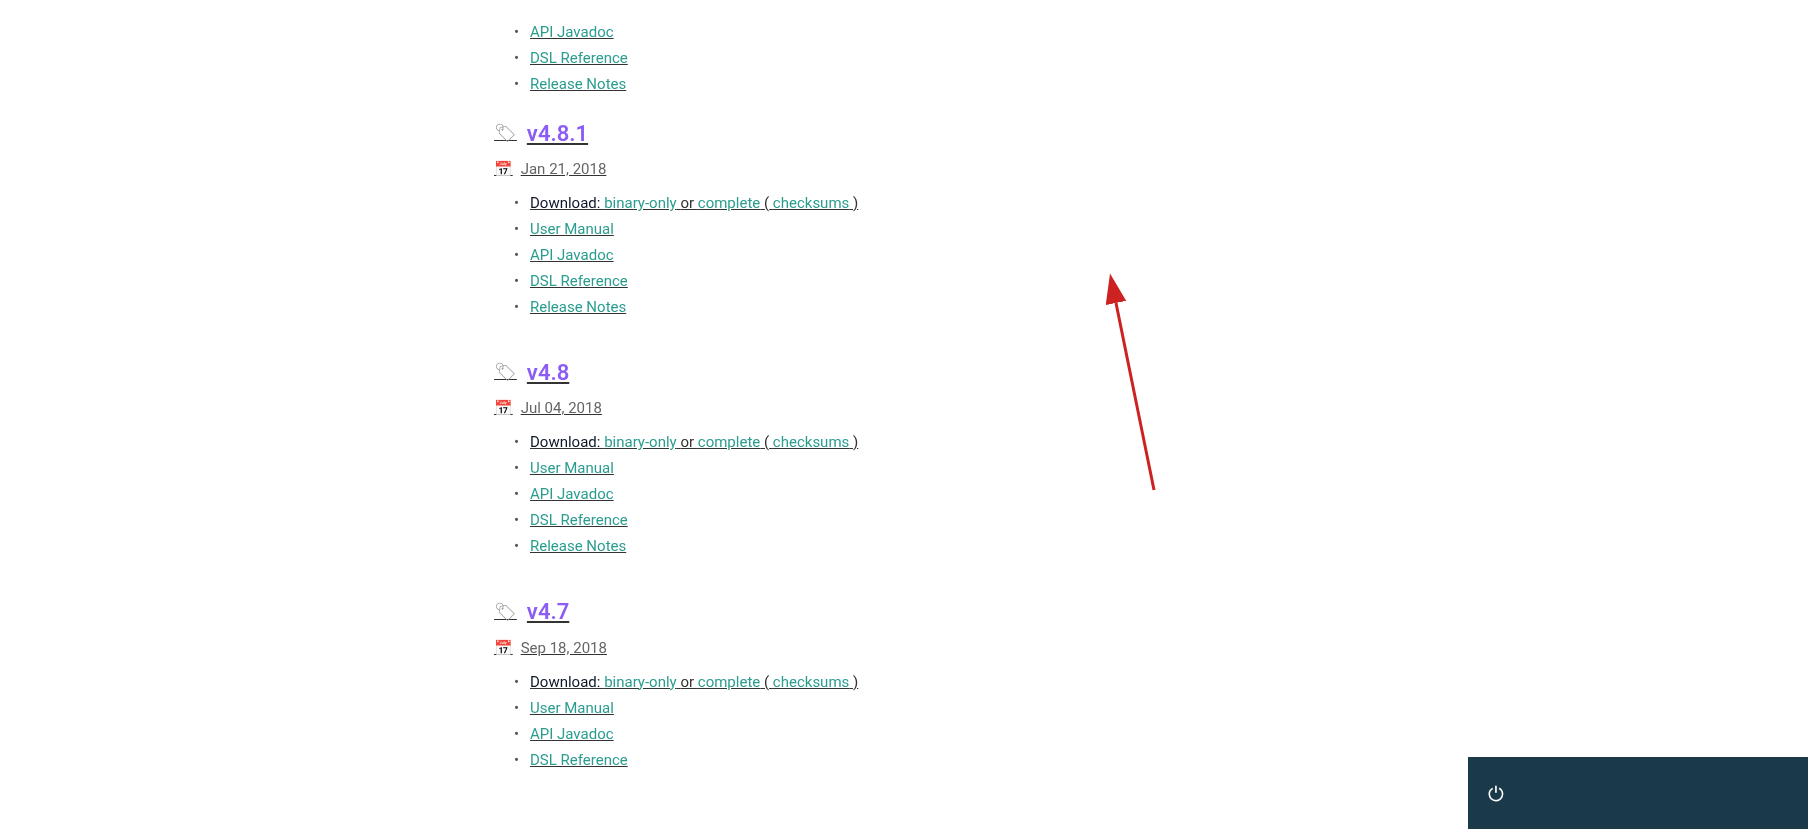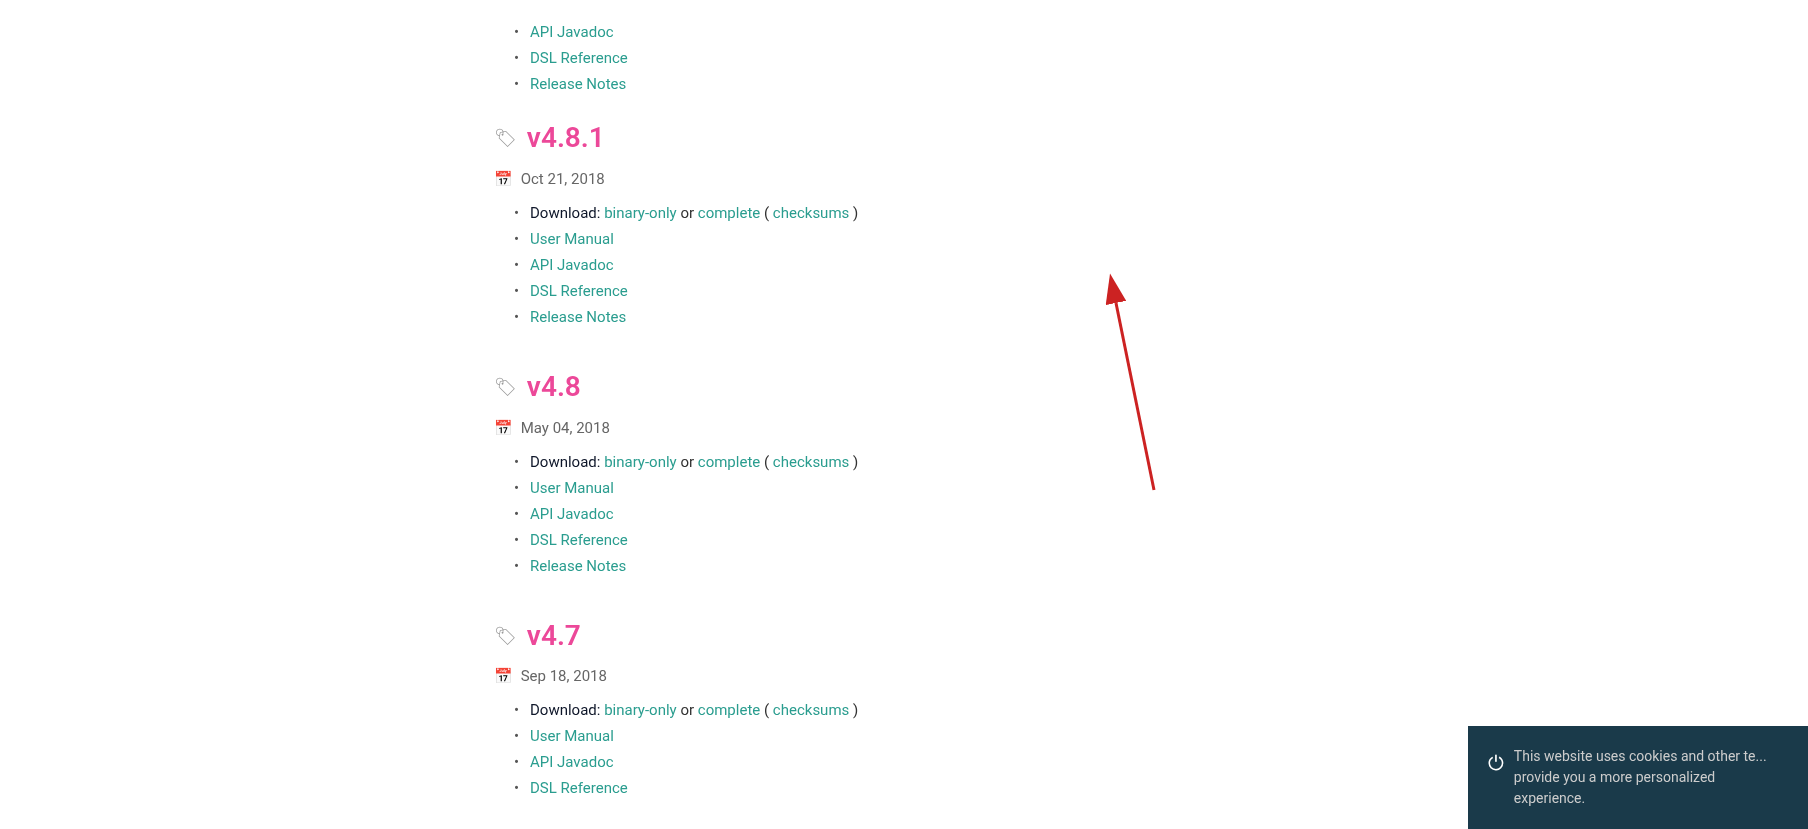--- a/index.html
+++ b/index.html
@@ -11,35 +11,36 @@
       line-height: 1.6;
     }
     .page-container {
       max-width: 900px;
       margin: 0 auto;
       padding: 20px 40px 40px 40px;
       position: relative;
     }
     .version-section {
       margin-bottom: 36px;
+      text-decoration: underline;
     }
     .version-header {
       display: flex;
       align-items: center;
       gap: 10px;
       margin-bottom: 6px;
     }
     .tag-icon {
       color: #999;
       font-size: 18px;
     }
     .version-title {
-      font-size: 28px;
+      font-size: 22px;
       font-weight: 600;
-      color: #ec4899;
+      color: #8b5cf6;
     }
     .date-row {
       display: flex;
       align-items: center;
       gap: 8px;
       margin-bottom: 10px;
       color: #666;
       font-size: 15px;
     }
     .cal-icon {
@@ -126,21 +127,21 @@
     </ul>
   </div>
 
   <div class="version-section">
     <div class="version-header">
       <span class="tag-icon">🏷</span>
       <span class="version-title">v4.8.1</span>
     </div>
     <div class="date-row">
       <span class="cal-icon">📅</span>
-      <span>Oct 21, 2018</span>
+      <span>Jan 21, 2018</span>
     </div>
     <ul class="links-list">
       <li>
         <span class="download-text">Download: </span>
         <a href="#">binary-only</a>
         <span> or </span>
         <a href="#">complete</a>
         <span> (</span>
         <a href="#">checksums</a>
         <span>)</span>
@@ -160,21 +161,21 @@
     </ul>
   </div>
 
   <div class="version-section">
     <div class="version-header">
       <span class="tag-icon">🏷</span>
       <span class="version-title">v4.8</span>
     </div>
     <div class="date-row">
       <span class="cal-icon">📅</span>
-      <span>May 04, 2018</span>
+      <span>Jul 04, 2018</span>
     </div>
     <ul class="links-list">
       <li>
         <span class="download-text">Download: </span>
         <a href="#">binary-only</a>
         <span> or </span>
         <a href="#">complete</a>
         <span> (</span>
         <a href="#">checksums</a>
         <span>)</span>
@@ -233,14 +234,13 @@
       </marker>
     </defs>
 
     <line x1="60" y1="195" x2="22" y2="8" stroke="#cc2222" stroke-width="3" marker-end="url(#arrowhead)"></line>
   </svg>
 
 </div>
 
 <div class="cookie-banner">
   <span class="cookie-icon">⏻</span>
-  <span class="cookie-text">This website uses cookies and other te... provide you a more personalized experience.</span>
 </div>
 
 </body></html>

